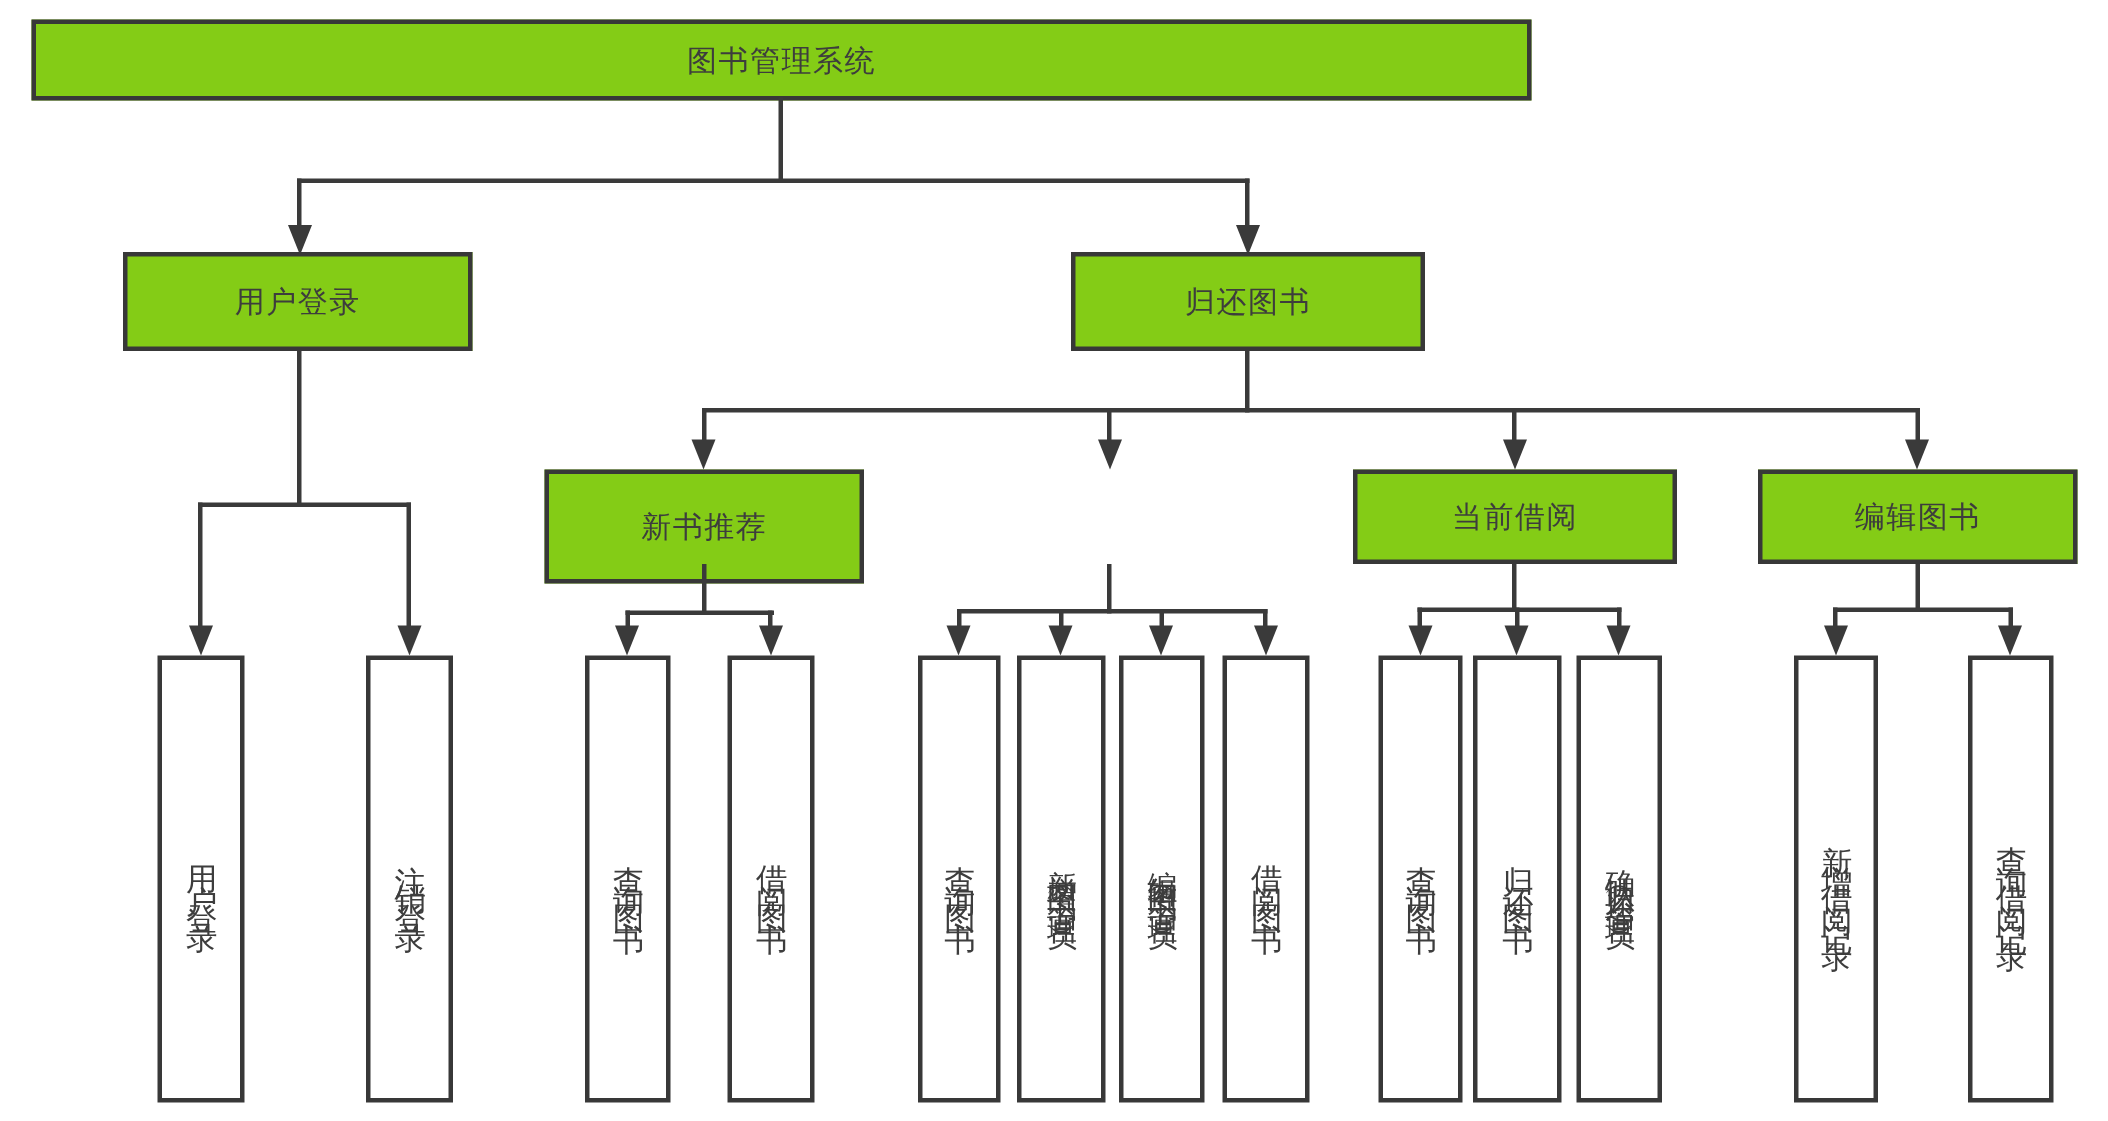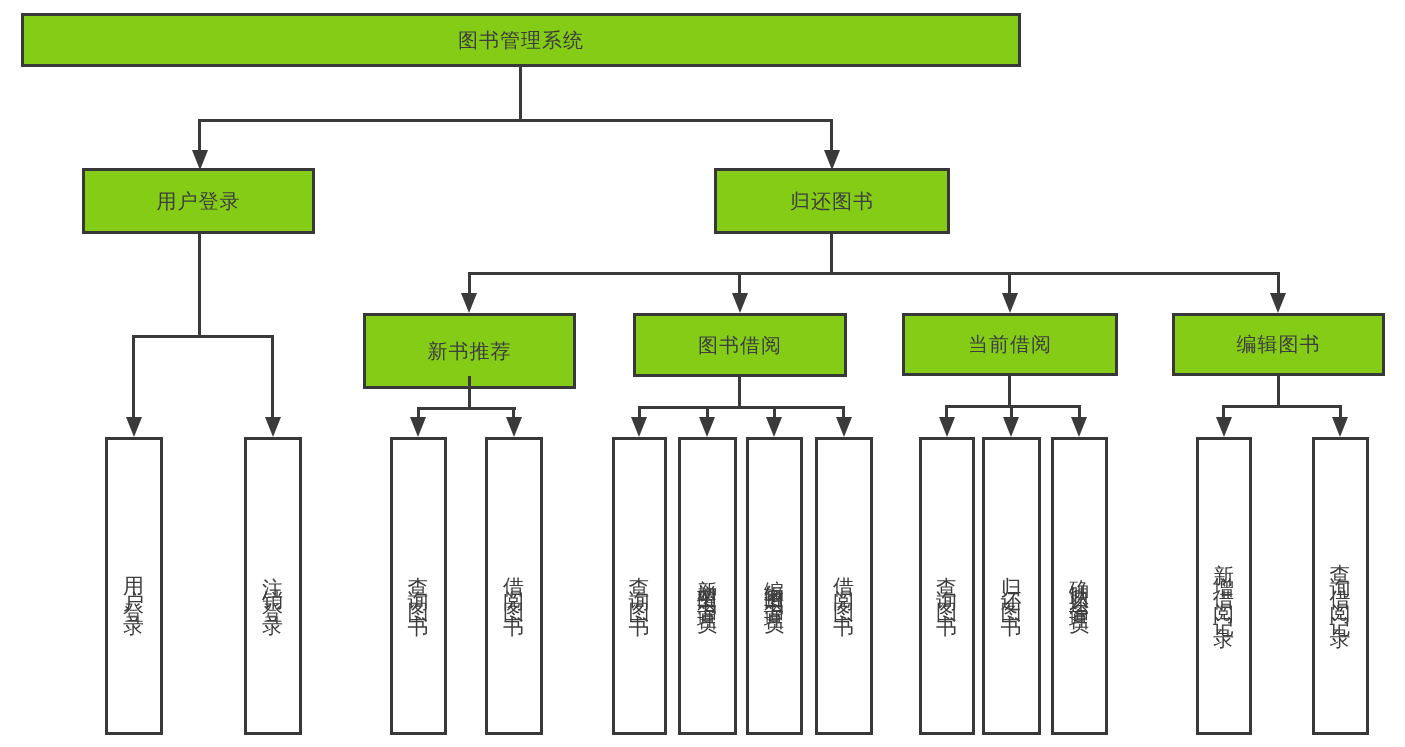--- a/index.html
+++ b/index.html
@@ -72,21 +72,20 @@
 <div id="canvas">
 
   <div class="hnode" style="left:21px;top:13px;width:1000px;height:54px;">图书管理系统</div>
 
   <div class="hnode" style="left:82px;top:168px;width:233px;height:66px;">用户登录</div>
 
   <div class="hnode" style="left:714px;top:168px;width:236px;height:66px;">归还图书</div>
 
   <div class="hnode" style="left:363px;top:313px;width:213px;height:76px;">新书推荐</div>
 
-  <div class="hnode" style="left:633px;top:313px;width:214px;height:64px;">图书借阅</div>
 
   <div class="hnode" style="left:902px;top:313px;width:216px;height:63px;">当前借阅</div>
 
   <div class="hnode" style="left:1172px;top:313px;width:213px;height:63px;">编辑图书</div>
 
   <div class="leaf" style="left:105px;width:58px;">
     <span class="vtext">用户登录</span>
   </div>
   <div class="leaf" style="left:244px;width:58px;">
     <span class="vtext">注销登录</span>

